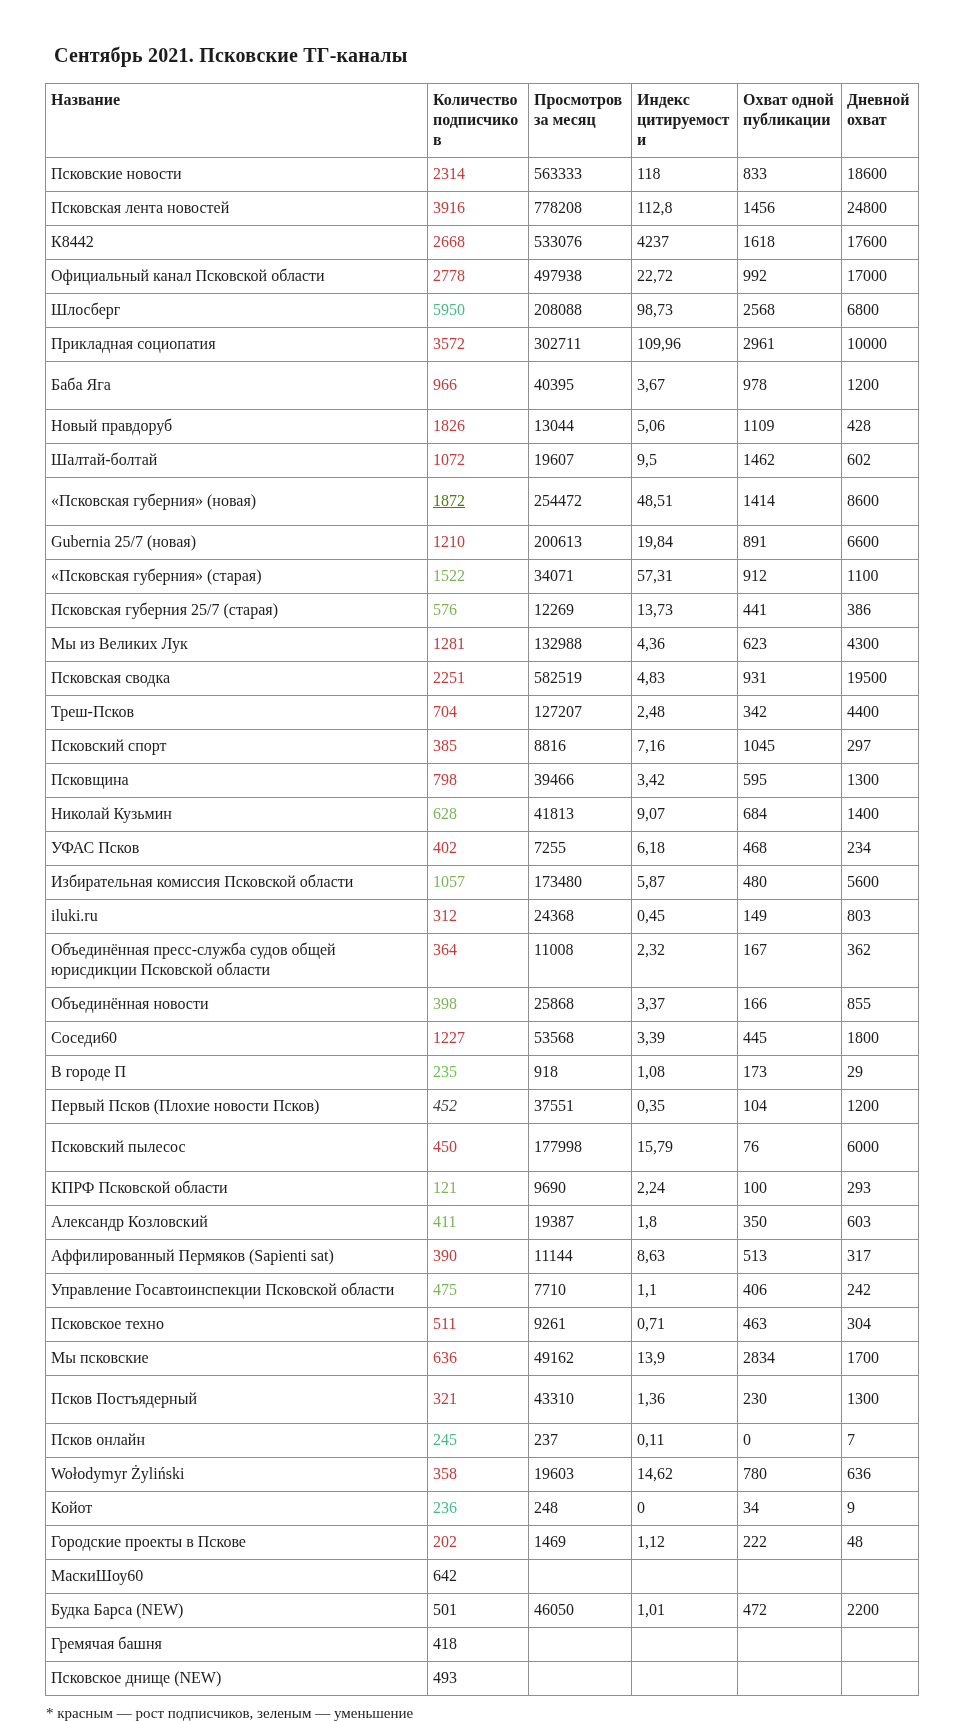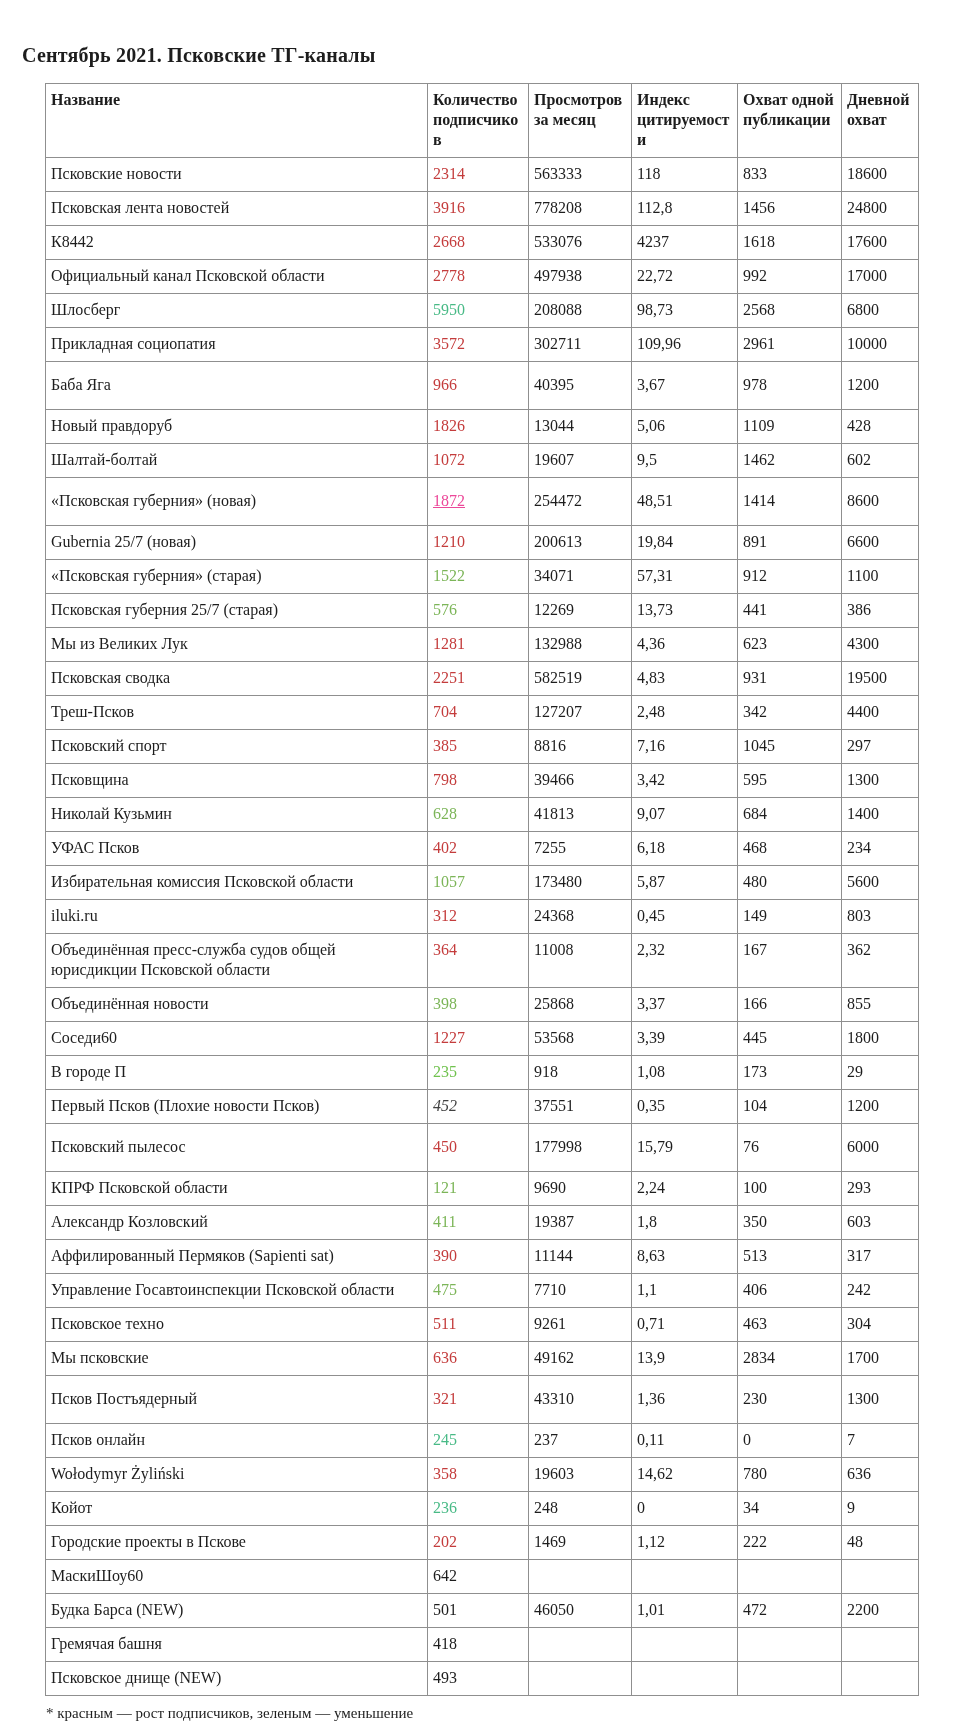--- a/index.html
+++ b/index.html
@@ -9,21 +9,21 @@
   }
   body {
     width: 960px;
     height: 1721px;
     font-family: "Liberation Serif", "DejaVu Serif", serif;
     color: #1d1d1d;
     box-sizing: border-box;
   }
   .page-title {
     margin: 0;
-    padding: 44px 0 0 22px;
+    padding: 44px 0 0 54px;
     font-size: 20px;
     line-height: 22px;
     font-weight: bold;
     letter-spacing: 0.2px;
   }
   table.channels {
     border-collapse: collapse;
     table-layout: fixed;
     width: 873px;
     margin: 17px 0 0 45px;
@@ -149,21 +149,21 @@
       <tr>
         <td>Шалтай-болтай</td>
         <td style="color: rgb(196, 60, 60);">1072</td>
         <td>19607</td>
         <td>9,5</td>
         <td>1462</td>
         <td>602</td>
       </tr>
       <tr class="tall">
         <td>«Псковская губерния» (новая)</td>
-        <td style="color: #ec4899; text-decoration: underline;">1872</td>
+        <td style="color: #4d7c0f; text-decoration: underline;">1872</td>
         <td>254472</td>
         <td>48,51</td>
         <td>1414</td>
         <td>8600</td>
       </tr>
       <tr>
         <td>Gubernia 25/7  (новая)</td>
         <td style="color: rgb(196, 60, 60);">1210</td>
         <td>200613</td>
         <td>19,84</td>

